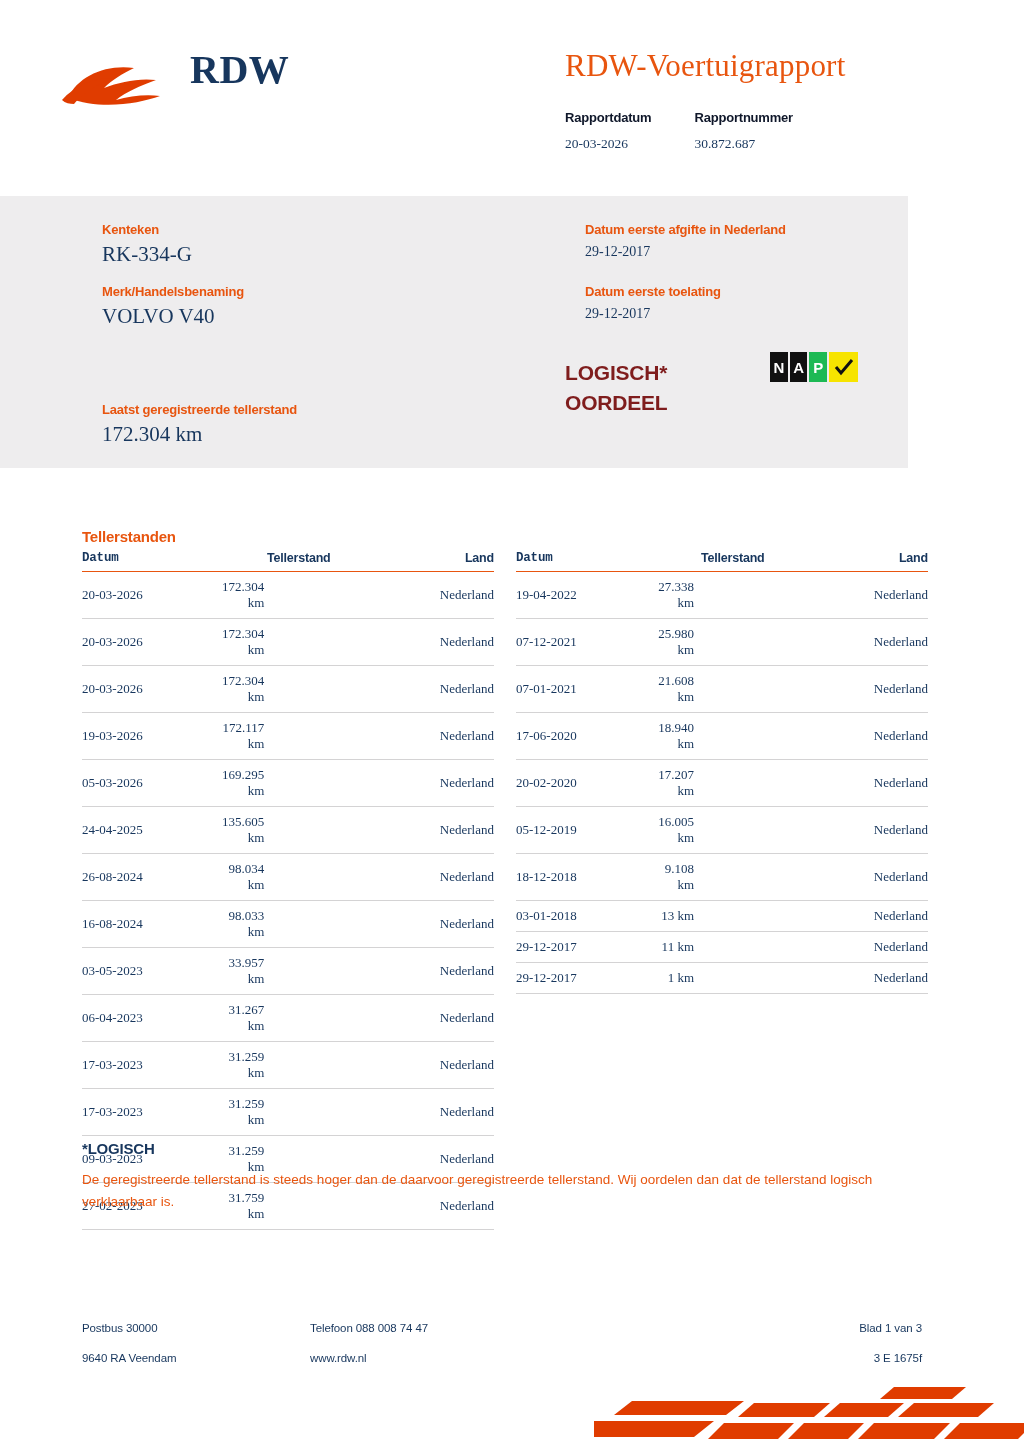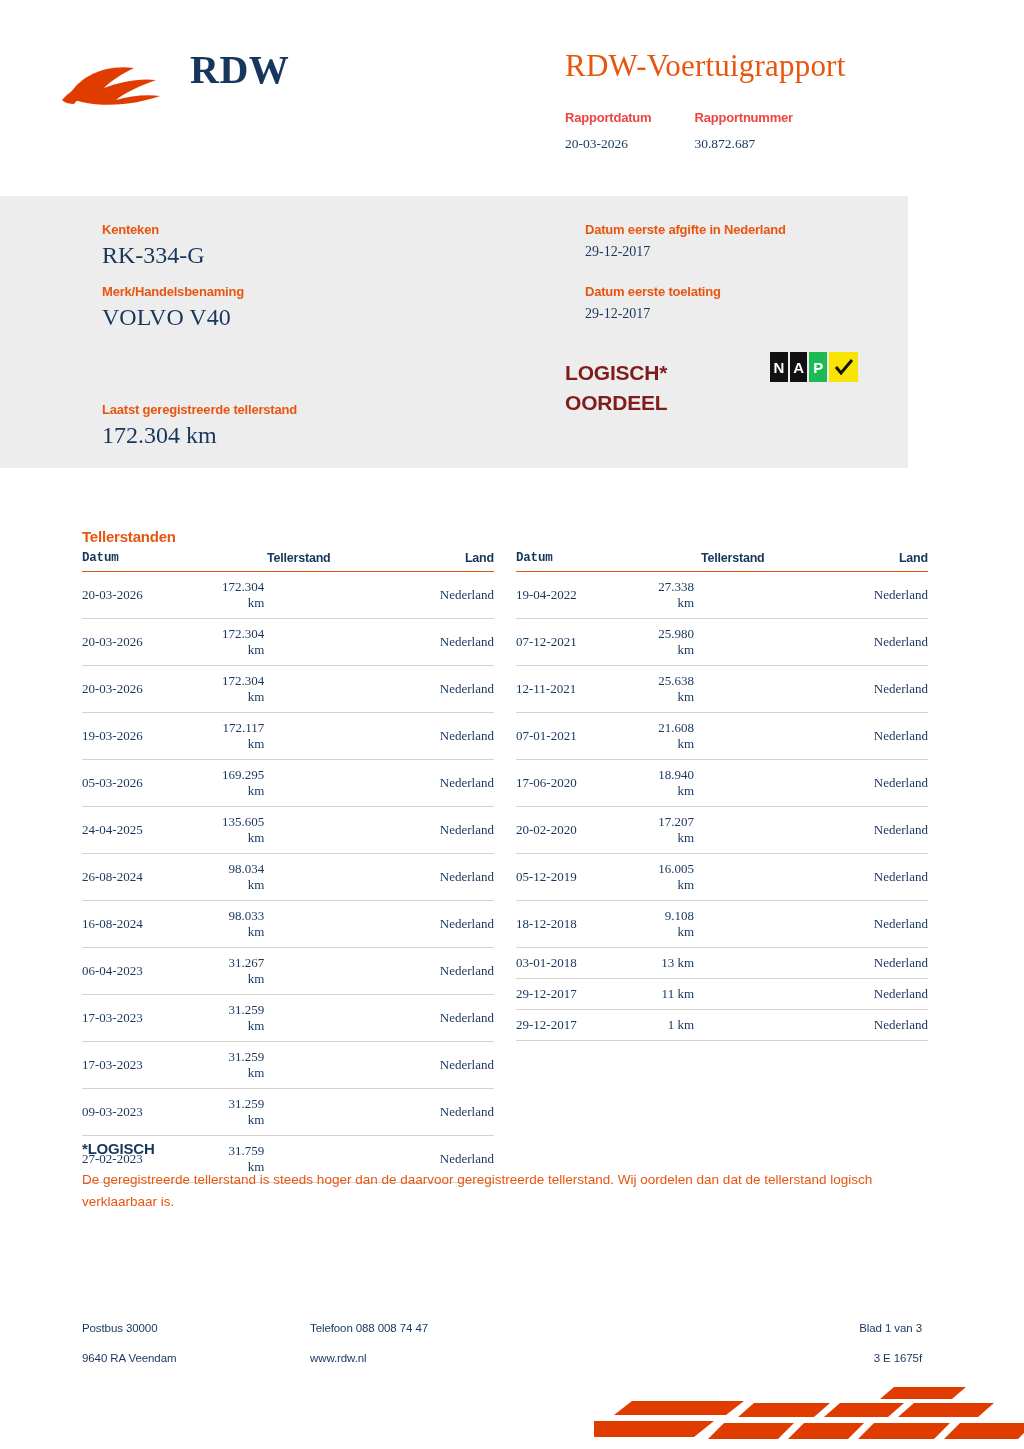--- a/index.html
+++ b/index.html
@@ -51,21 +51,21 @@
     position: absolute;
     left: 565px;
     top: 110px;
     width: 400px;
   }
   .meta-col { display: inline-block; vertical-align: top; }
   .meta-col.c1 { width: 125px; }
   .meta-label {
     font-size: 13px;
     font-weight: 700;
-    color: #ef4444;
+    color: #0f172a;
     letter-spacing: -0.2px;
     white-space: nowrap;
   }
   .meta-value {
     font-size: 13.5px;
     color: #17365d;
     margin-top: 11px;
     font-family: "Liberation Serif", serif;
   }
 
@@ -85,21 +85,21 @@
     position: absolute;
     font-size: 13px;
     font-weight: 700;
     color: #e8550f;
     letter-spacing: -0.2px;
     white-space: nowrap;
   }
   .p-value-lg {
     position: absolute;
     font-family: "Liberation Serif", serif;
-    font-size: 24px;
+    font-size: 21px;
     color: #17365d;
     white-space: nowrap;
   }
   .p-value-sm {
     position: absolute;
     font-family: "Liberation Serif", serif;
     font-size: 14px;
     color: #17365d;
     white-space: nowrap;
   }
@@ -338,20 +338,25 @@
               <td class="c-date">26-08-2024</td>
               <td class="c-odo">98.034 km</td>
               <td class="c-land">Nederland</td>
             </tr>
             <tr>
               <td class="c-date">16-08-2024</td>
               <td class="c-odo">98.033 km</td>
               <td class="c-land">Nederland</td>
             </tr>
             <tr>
+              <td class="c-date">03-05-2023</td>
+              <td class="c-odo">33.957 km</td>
+              <td class="c-land">Nederland</td>
+            </tr>
+            <tr>
               <td class="c-date">06-04-2023</td>
               <td class="c-odo">31.267 km</td>
               <td class="c-land">Nederland</td>
             </tr>
             <tr>
               <td class="c-date">17-03-2023</td>
               <td class="c-odo">31.259 km</td>
               <td class="c-land">Nederland</td>
             </tr>
             <tr>
@@ -383,25 +388,20 @@
         </thead>
         <tbody id="right-body">
             <tr>
               <td class="c-date">19-04-2022</td>
               <td class="c-odo">27.338 km</td>
               <td class="c-land">Nederland</td>
             </tr>
             <tr>
               <td class="c-date">07-12-2021</td>
               <td class="c-odo">25.980 km</td>
-              <td class="c-land">Nederland</td>
-            </tr>
-            <tr>
-              <td class="c-date">12-11-2021</td>
-              <td class="c-odo">25.638 km</td>
               <td class="c-land">Nederland</td>
             </tr>
             <tr>
               <td class="c-date">07-01-2021</td>
               <td class="c-odo">21.608 km</td>
               <td class="c-land">Nederland</td>
             </tr>
             <tr>
               <td class="c-date">17-06-2020</td>
               <td class="c-odo">18.940 km</td>

